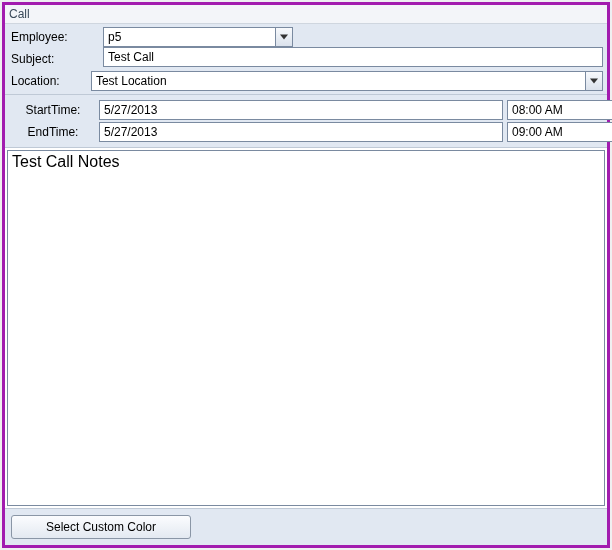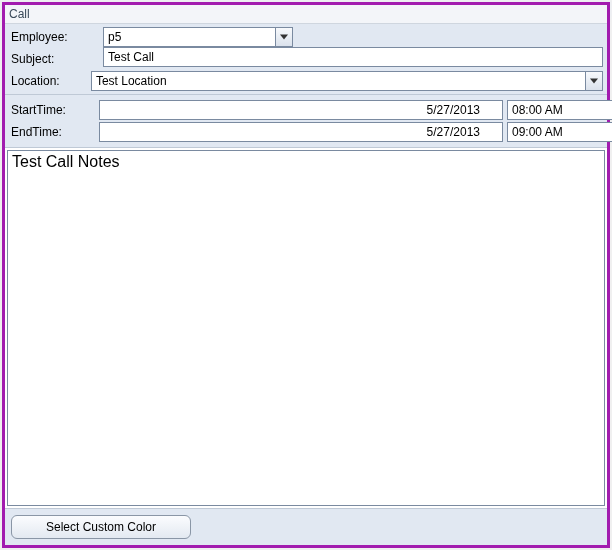--- a/index.html
+++ b/index.html
@@ -55,20 +55,21 @@
     height: 22px;
     gap: 4px;
   }
   .label {
     width: 90px;
     padding-left: 2px;
     color: #000000;
   }
   .label.narrow {
     width: 86px;
+    text-align: center;
   }
   .input-wrap {
     flex: 1;
     display: flex;
     align-items: flex-start;
     height: 24px;
   }
   .text-input {
     flex: 1;
     height: 20px;
@@ -94,22 +95,21 @@
     display: flex;
     align-items: center;
     justify-content: center;
     cursor: pointer;
   }
   .combo-btn svg { width: 8px; height: 6px; }
   .employee-combo { width: 190px; flex: none; }
   .location-combo { width: 100%; justify-content: center; }
   .date-input {
     width: 92px;
-    text-align: right;
-    padding-right: 22px;
+    padding-right: 2px;
   }
   .time-combo { width: 96px; }
   .notes-wrap {
     flex: 1;
     position: relative;
     margin: 2px;
     border: 1px solid #7a8aa0;
     background: #fff;
     display: flex;
   }
@@ -140,21 +140,21 @@
     height: 24px;
     min-width: 90px;
     padding: 0 14px;
     border: 1px solid #8a96a6;
     background: linear-gradient(#fbfcfe, #e3e9f1);
     border-radius: 3px;
     font-family: inherit;
     font-size: 12px;
     cursor: pointer;
   }
-  .btn.wide { min-width: 180px; border-radius: 6px; }
+  .btn.wide { min-width: 180px; }
 </style>
 </head>
 <body>
 
 <div class="blurred-bg"></div>
 
 <div class="dialog">
 
   <div class="titlebar">Call</div>
 

